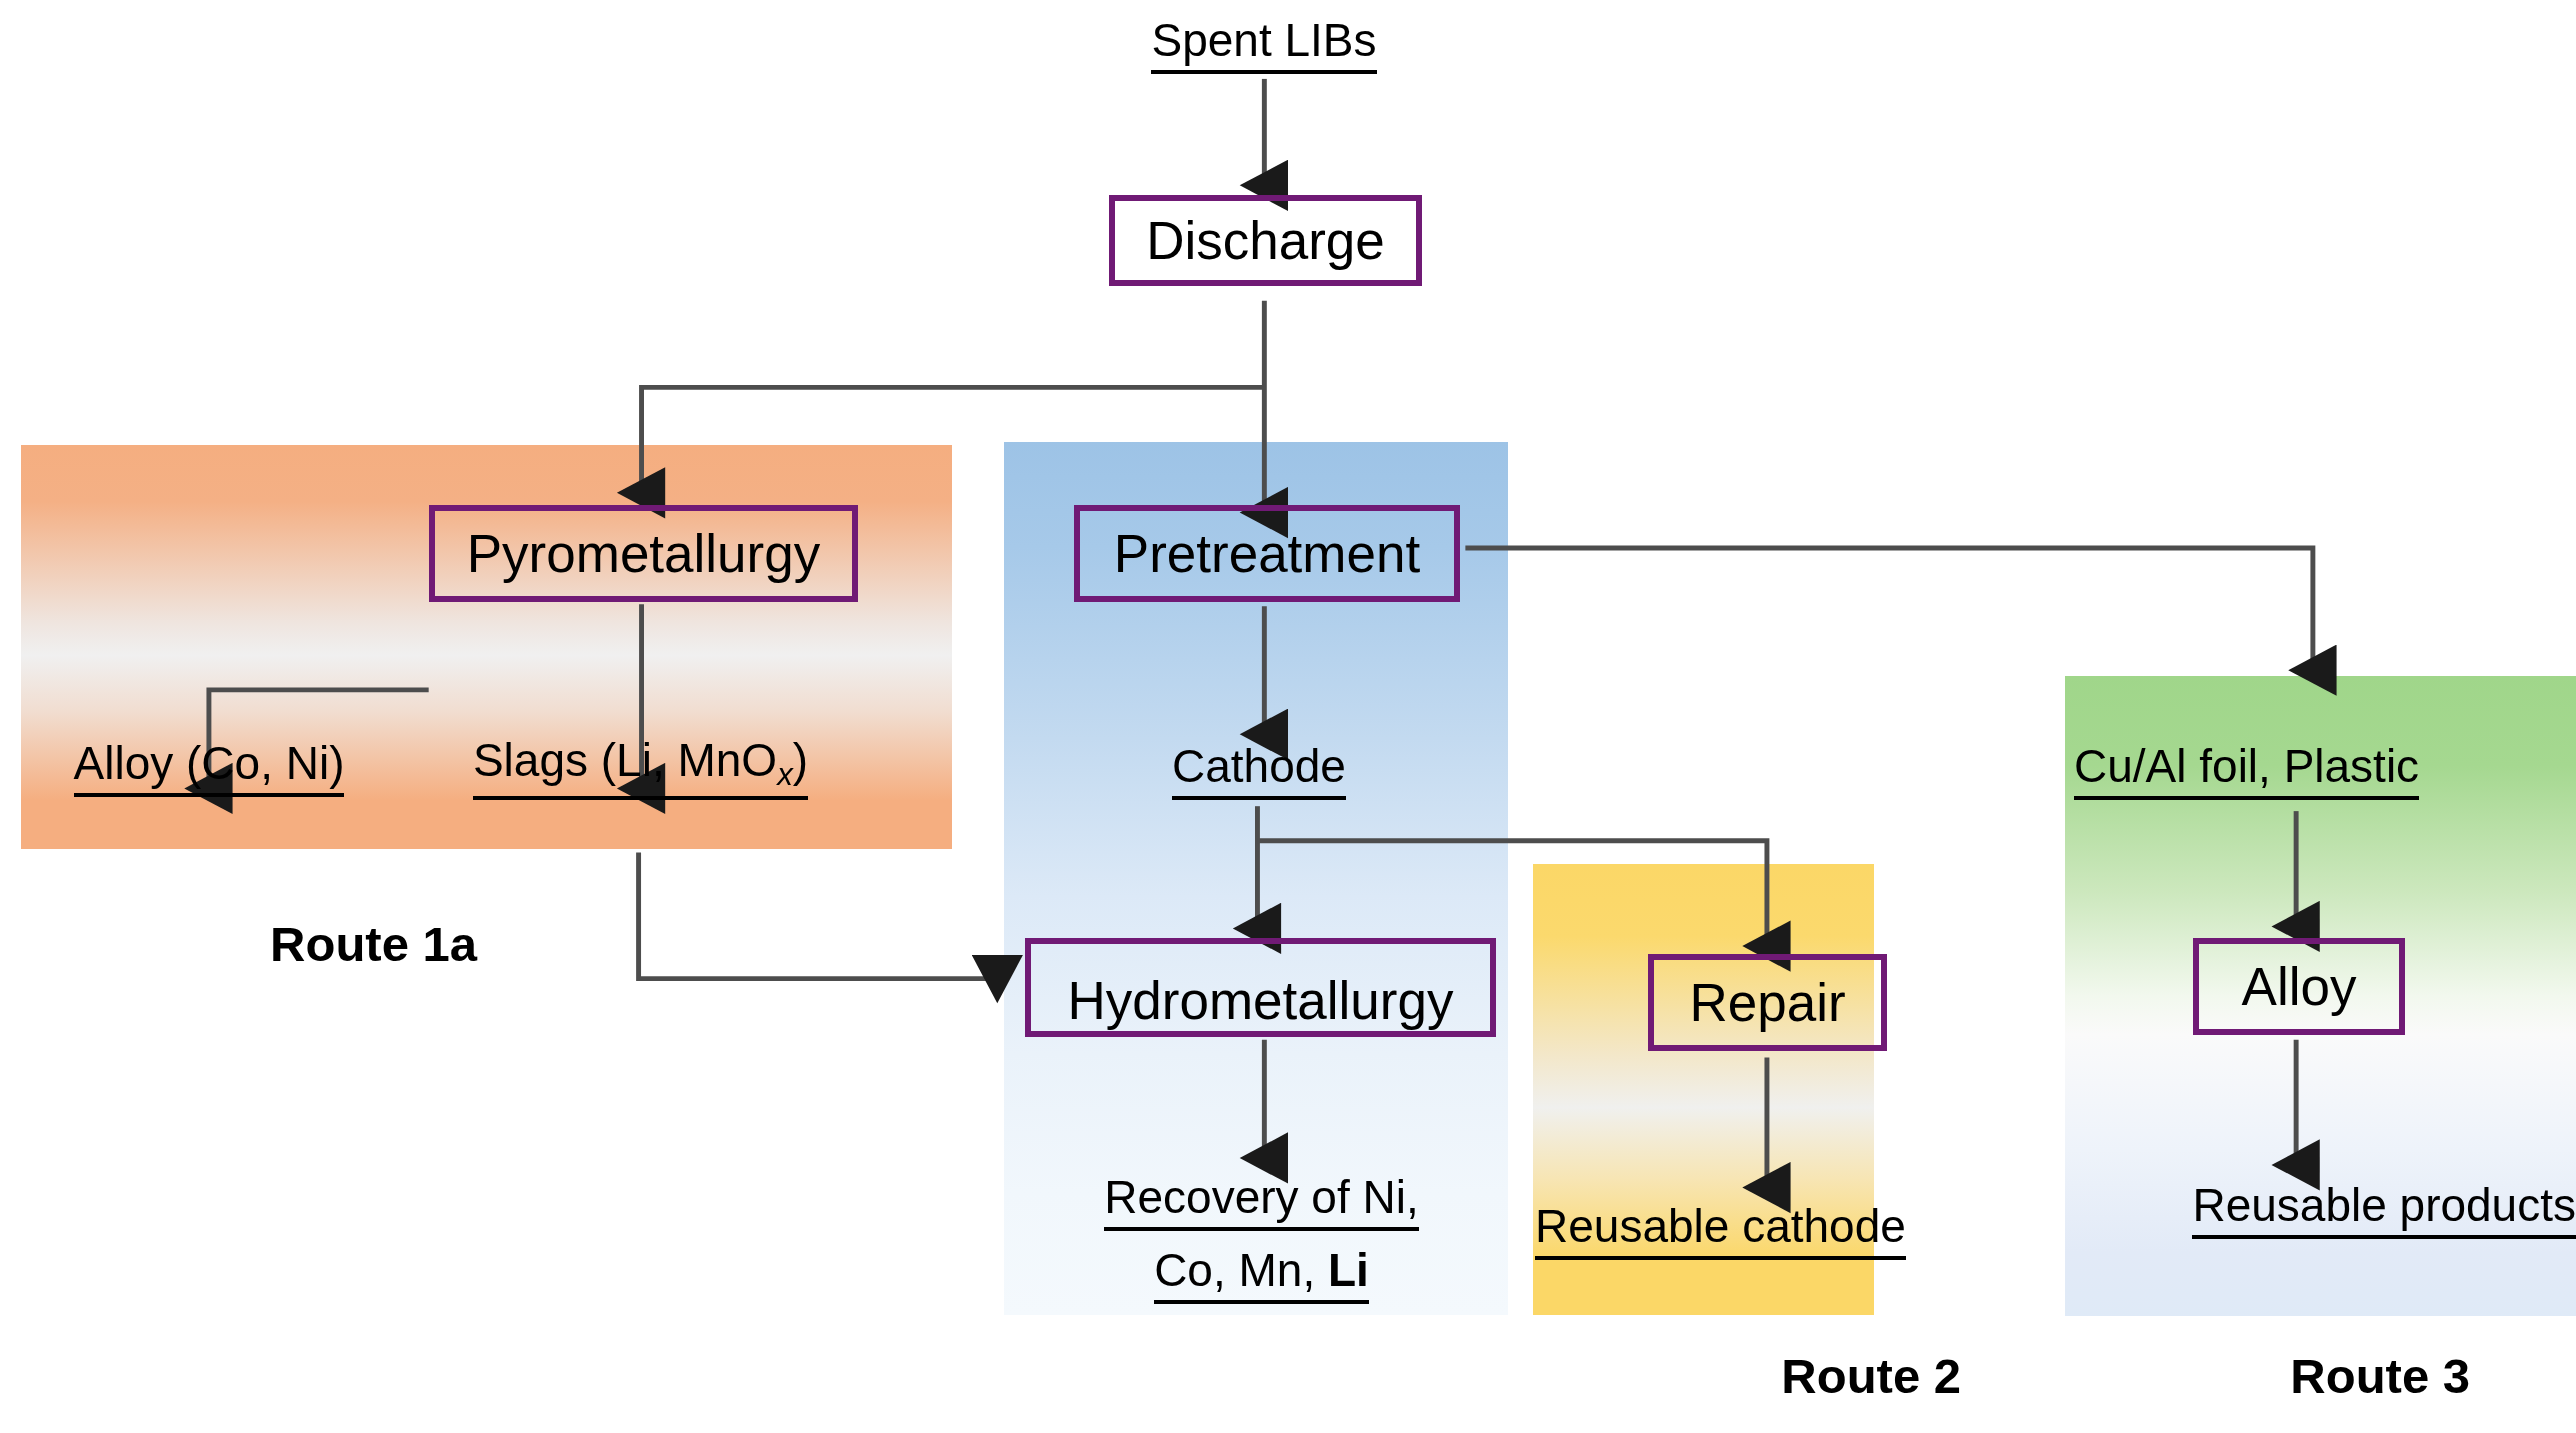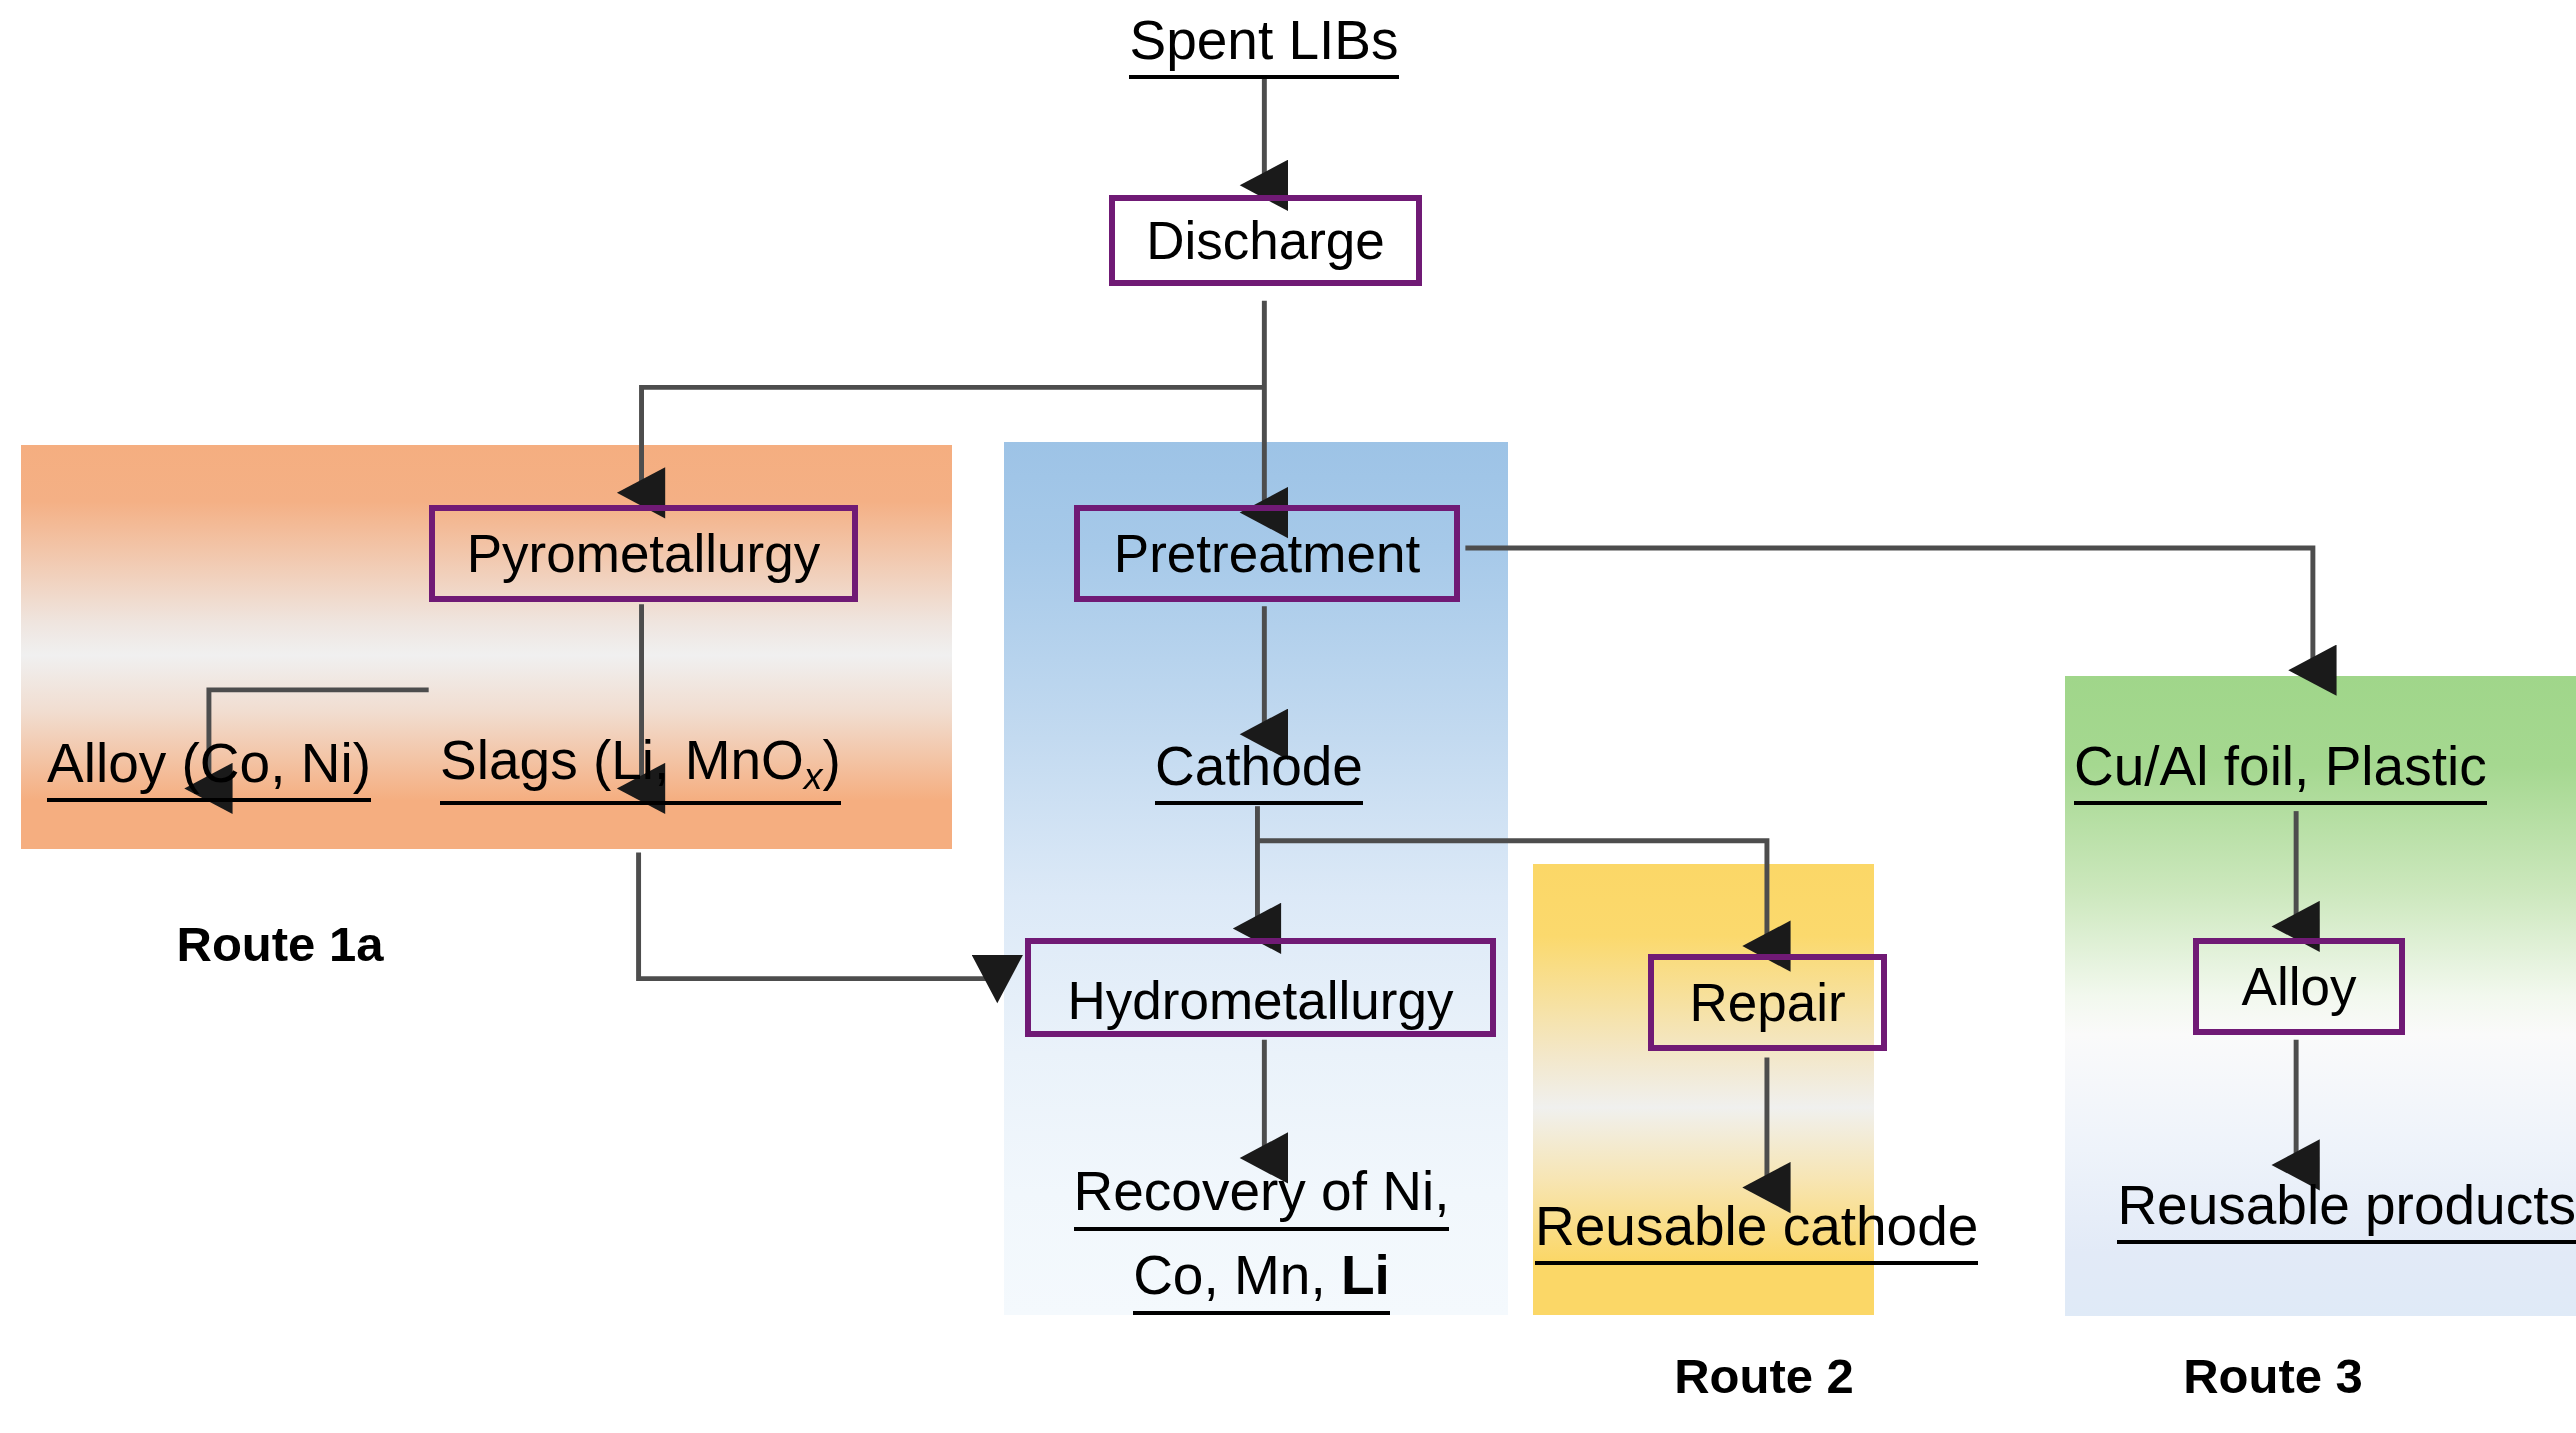--- a/index.html
+++ b/index.html
@@ -32,21 +32,21 @@
     white-space: nowrap;
   }
   .boxnode {
     border: 6px solid #701a75;
     background: transparent;
     font-size: 53px;
     line-height: 1.05;
     padding: 2px 18px;
   }
   .textnode {
-    font-size: 55px;
+    font-size: 46px;
     line-height: 1.18;
     text-align: center;
     white-space: nowrap;
   }
   .textnode .ulwrap {
     display: inline-block;
     border-bottom: 4px solid #000;
     padding-bottom: 3px;
   }
   .multiline {
@@ -55,21 +55,21 @@
     gap: 12px;
   }
   .multiline .ulwrap { display: inline-block; }
   .routelabel {
     position: absolute;
     font-family: "Liberation Sans", sans-serif;
     font-weight: bold;
     font-size: 49px;
     color: #000000;
     white-space: nowrap;
-    text-align: center;
+    text-align: right;
   }
   .panel {
     position: absolute;
   }
   sub.ital {
     font-style: italic;
     font-size: 0.68em;
     vertical-align: -0.28em;
   }
   b.strong { font-weight: bold; }

